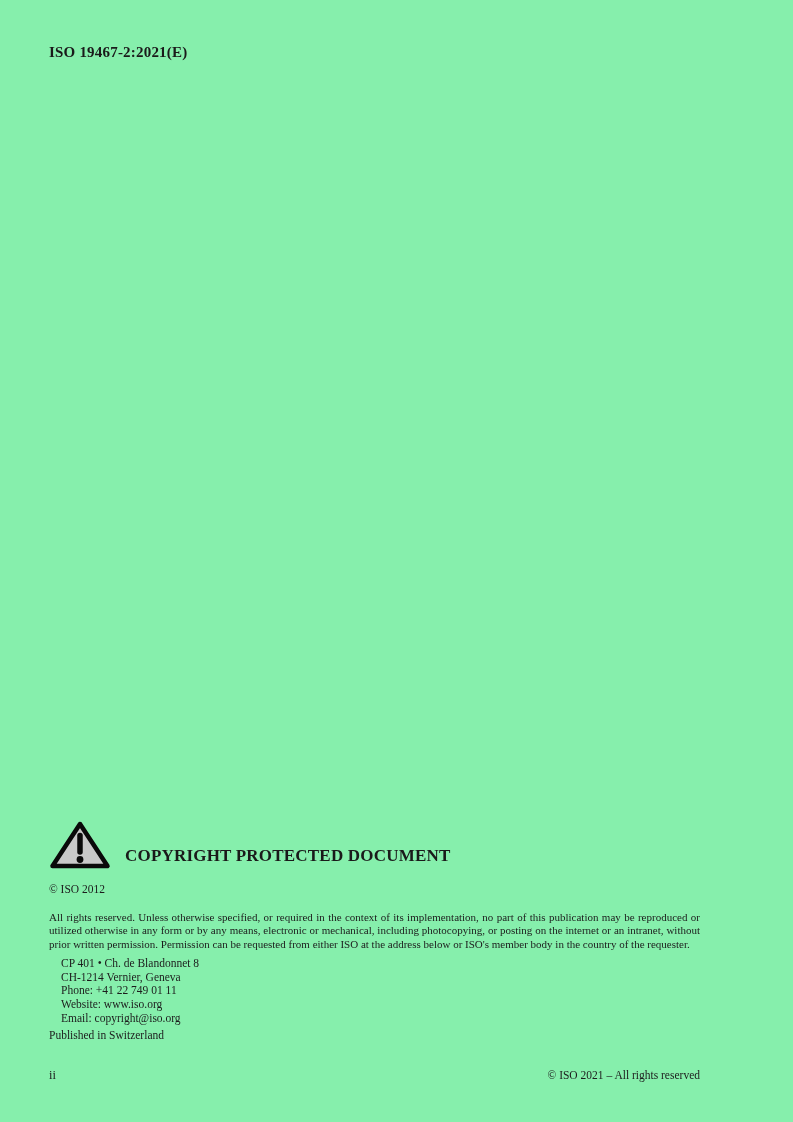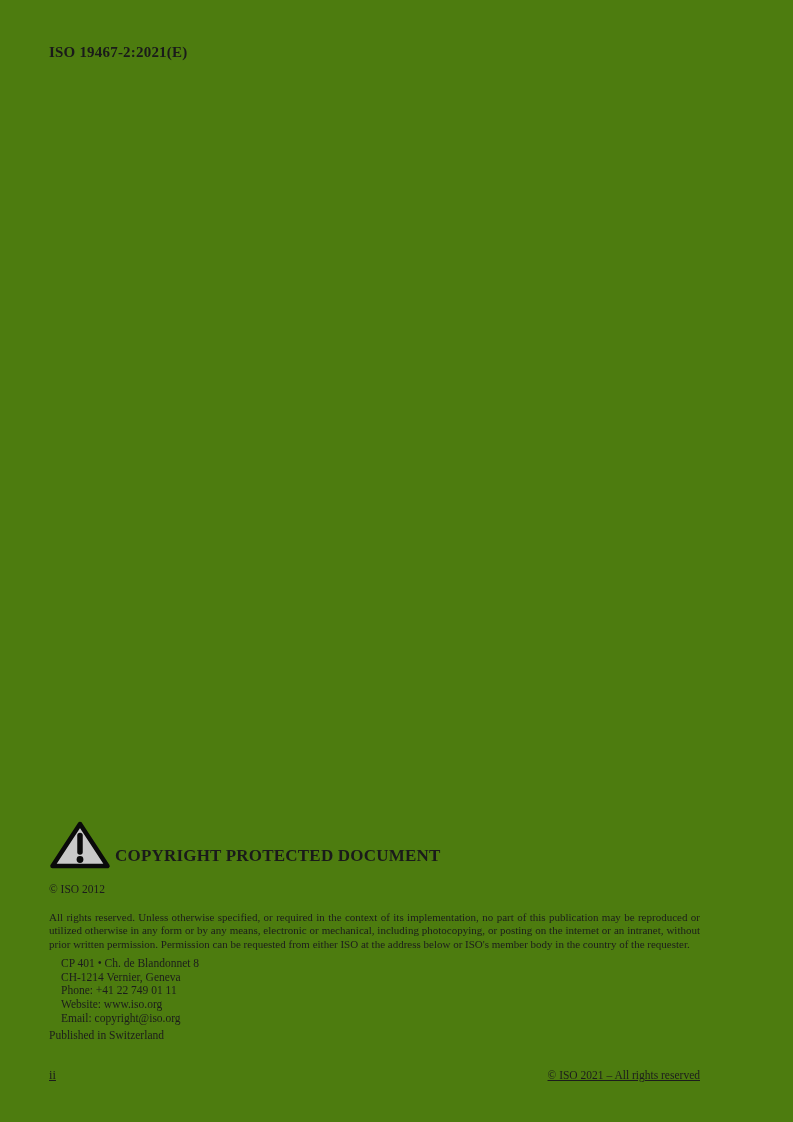--- a/index.html
+++ b/index.html
@@ -8,21 +8,21 @@
     height: 1122px;
     background: #ffffff;
     font-family: "Liberation Serif", "DejaVu Serif", serif;
     color: #1c1c1c;
     position: relative;
     overflow: hidden;
   }
   .page {
     position: absolute;
     inset: 0;
-    background: #4d7c0f;
+    background: #86efac;
   }
   .doc-header {
     position: absolute;
     top: 44px;
     left: 49px;
     font-size: 15px;
     font-weight: bold;
     letter-spacing: 0.2px;
     color: #1a1a1a;
   }
@@ -39,21 +39,21 @@
   }
   .triangle-wrap {
     width: 62px;
     height: 50px;
     flex: 0 0 62px;
     display: block;
   }
   .cpd-title {
     font-size: 17px;
     font-weight: bold;
-    margin-left: 4px;
+    margin-left: 14px;
     margin-bottom: 4px;
     letter-spacing: 0.2px;
     color: #1a1a1a;
     white-space: nowrap;
   }
   .copyright-line {
     margin-top: 13px;
     font-size: 11.5px;
     color: #1c1c1c;
   }
@@ -77,21 +77,20 @@
     color: #1c1c1c;
   }
   .doc-footer {
     position: absolute;
     top: 1068px;
     left: 49px;
     width: 651px;
     display: flex;
     justify-content: space-between;
     align-items: baseline;
-    text-decoration: underline;
   }
   .page-number { font-size: 12.5px; color: #1c1c1c; }
   .footer-copyright { font-size: 11.5px; color: #1c1c1c; }
 </style>
 </head>
 <body>
 
 <div class="page">
 
   <div class="doc-header">ISO 19467-2:2021(E)</div>

